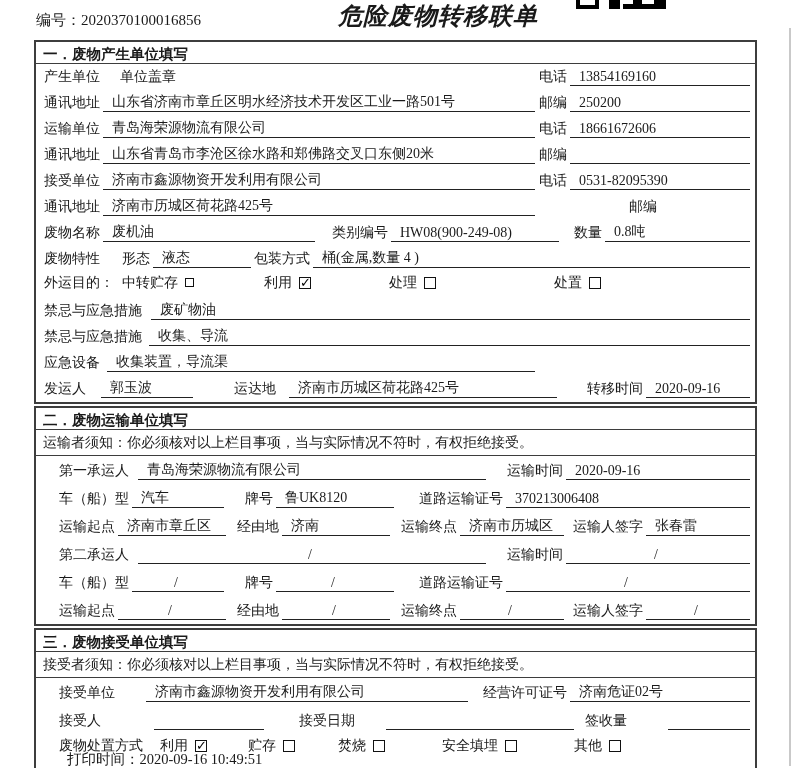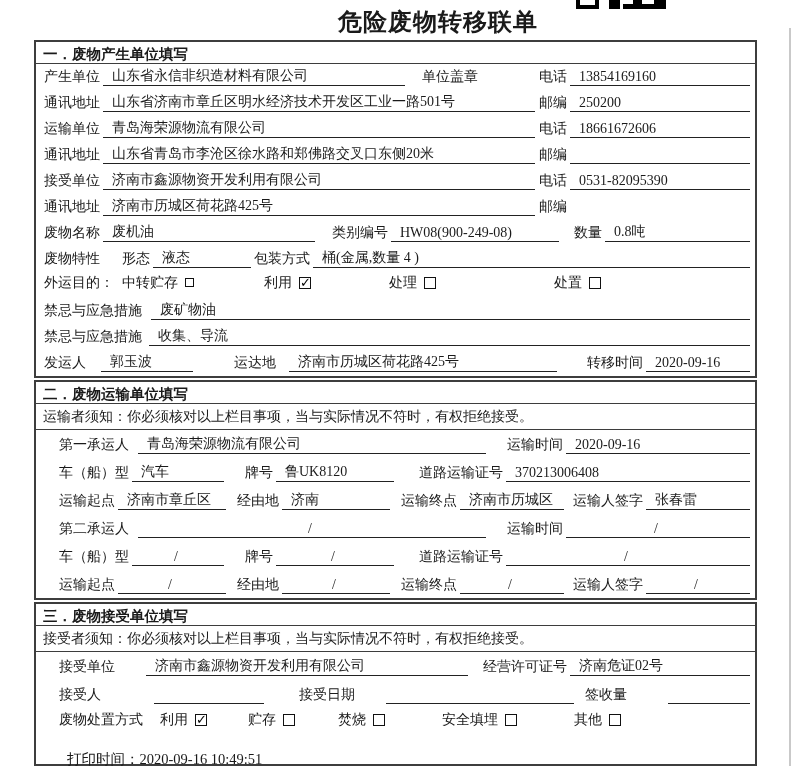--- a/index.html
+++ b/index.html
@@ -6,23 +6,23 @@
   html,body { background:#ffffff; }
   .page {
     position:relative; width:796px; height:768px; background:#ffffff;
     font-family:"Liberation Serif","DejaVu Serif",serif;
     color:#1a1a1a; font-size:14px; overflow:hidden;
   }
   
   .doc-header { position:relative; height:40px; }
   .serial { position:absolute; left:36px; top:11px; font-size:15px; white-space:nowrap; }
   .doc-title {
-    position:absolute; left:calc(50% + 40px); top:6px; transform:translateX(-50%);
+    position:absolute; left:calc(50% + 40px); top:0; transform:translateX(-50%);
     font-family:"Liberation Sans","DejaVu Sans",sans-serif;
-    font-weight:bold; font-size:24px; letter-spacing:1px; white-space:nowrap;
+    font-weight:bold; font-size:24px; letter-spacing:1px; white-space:nowrap;font-style:italic;
   }
   
   .qr { position:absolute; left:576px; top:0; width:92px; height:10px; }
   .qr-sq { position:absolute; left:0; top:-7px; width:23px; height:16px; border:4px solid #000; background:#fff; }
   .qr-b { position:absolute; background:#000; }
   
   .scan-edge { position:absolute; left:789px; top:28px; width:2px; height:738px; background:#c9c9c9; }
 
   
   .section { margin:0 39px 2px 34px; border:2px solid #3d3d3d; background:#fff; }
@@ -36,21 +36,21 @@
   .row { display:flex; align-items:flex-end; padding:0 5px 4px 5px; overflow:hidden; }
   .s1 .row { height:26px; }
   .s2 .row, .s3 .row { height:28px;padding-left:20px; }
   .lbl { white-space:nowrap; padding:0 3px; flex-shrink:0; }
   .val {
     border-bottom:1px solid #222; white-space:nowrap; overflow:hidden;
     padding:0 4px 0 9px; flex-shrink:0;
   }
   .flex1 { flex:1 1 auto; min-width:0; }
   .ctr { text-align:center; padding-left:0; }
-  .rgroup { margin-left:auto; width:214px; display:flex; align-items:flex-end; flex-shrink:0; }
+  .rgroup { margin-left:auto; width:214px; display:flex; align-items:flex-end; flex-shrink:0;justify-content:center; }
   .gap { flex-shrink:0; }
 
   
   .cbrow { align-items:center; padding-bottom:5px; }
   .opt { display:flex; align-items:center; flex-shrink:0; }
   .cb { width:12px; height:12px; border:1.5px solid #111; margin-left:7px; position:relative; flex-shrink:0; background:#fff; }
   .cb.checked::after {
     content:"\2713"; position:absolute; left:0px; top:-3px;
     font-family:"DejaVu Sans",sans-serif; font-size:13px; font-weight:bold; color:#000;
   }
@@ -59,37 +59,37 @@
   .print-line { position:absolute; left:36px; top:750px; white-space:nowrap; font-size:14.5px;padding-left:31px; }
 </style>
 </head>
 <body>
 
 <div class="page">
 
   <div class="scan-edge"></div>
 
   <div class="doc-header">
+    <div class="serial"><span>编号：</span><span>2020370100016856</span></div>
     <div class="doc-title">危险废物转移联单</div>
     <div class="qr">
       <div class="qr-sq"></div>
       <div class="qr-b" style="left:33px;top:0;width:11px;height:9px"></div>
       <div class="qr-b" style="left:47px;top:4px;width:10px;height:5px"></div>
       <div class="qr-b" style="left:57px;top:0;width:9px;height:9px"></div>
       <div class="qr-b" style="left:66px;top:4px;width:12px;height:5px"></div>
       <div class="qr-b" style="left:78px;top:0;width:12px;height:9px"></div>
     </div>
   </div>
 
   <div class="section s1">
     <div class="sec-title">一．废物产生单位填写</div>
 
     <div class="row">
       <span class="lbl">产生单位</span>
-      <span class="val" style="width:302px">山东省永信非织造材料有限公司</span>
       <span class="lbl" style="margin-left:14px">单位盖章</span>
       <span class="rgroup">
           <span class="lbl">电话</span>
           <span class="val flex1">13854169160</span>
         </span>
     </div>
 
     <div class="row">
       <span class="lbl">通讯地址</span>
       <span class="val" style="width:432px">山东省济南市章丘区明水经济技术开发区工业一路501号</span>
@@ -174,20 +174,24 @@
     <div class="row">
       <span class="lbl">禁忌与应急措施</span>
       <span class="val flex1" style="margin-left:6px">废矿物油</span>
     </div>
 
     <div class="row">
       <span class="lbl">禁忌与应急措施</span>
       <span class="val flex1" style="margin-left:4px">收集、导流</span>
     </div>
 
+    <div class="row">
+      <span class="lbl">应急设备</span>
+      <span class="val" style="width:428px;margin-left:4px">收集装置，导流渠</span>
+    </div>
 
     <div class="row">
       <span class="lbl">发运人</span>
       <span class="val" style="width:92px;margin-left:12px">郭玉波</span>
       <span class="lbl" style="margin-left:38px">运达地</span>
       <span class="val" style="width:268px;margin-left:10px">济南市历城区荷花路425号</span>
       <span class="lbl" style="margin-left:27px">转移时间</span>
       <span class="val flex1">2020-09-16</span>
     </div>
   </div>

